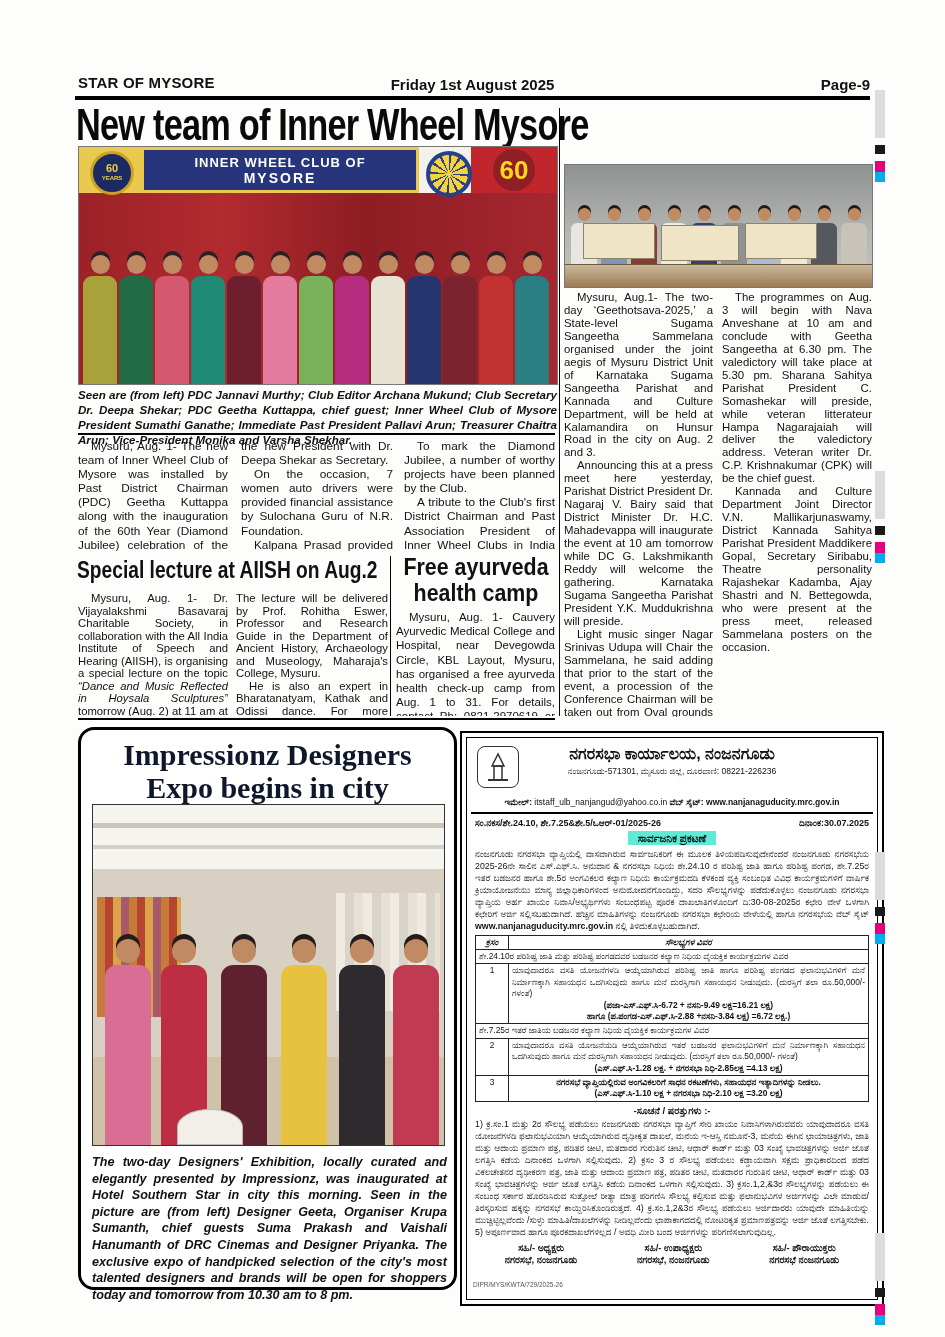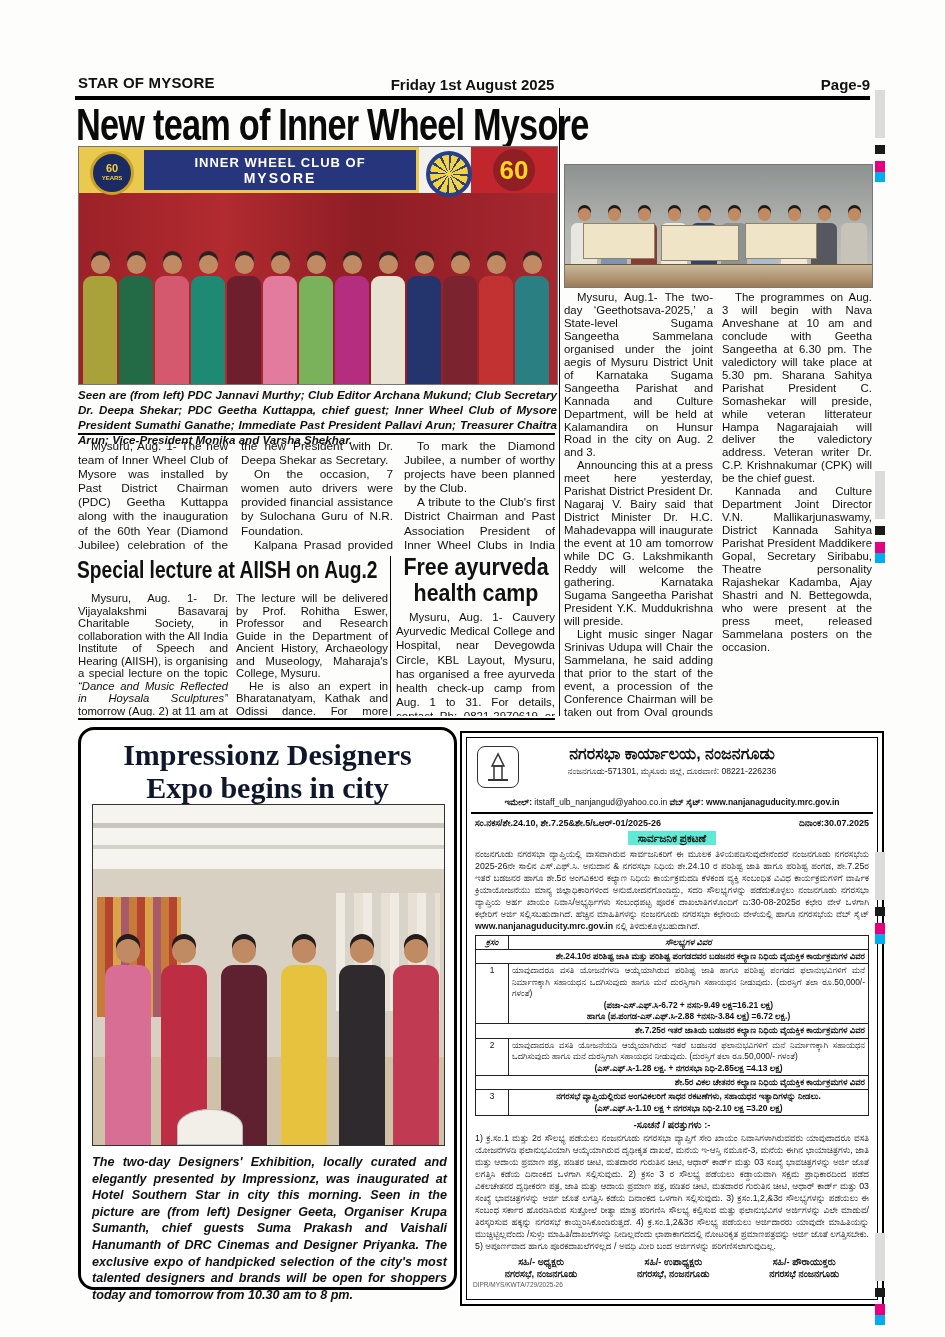--- a/index.html
+++ b/index.html
@@ -117,21 +117,21 @@
   .ad-title{text-align:center;font-size:16px;font-weight:bold;line-height:19px;margin-top:1px;}
   .ad-addr{text-align:center;font-size:8.5px;margin-top:2px;}
   .ad-mail{text-align:center;font-size:8.5px;margin-top:19px;}
   .ad-rule{height:1.5px;background:#000;margin:4px -4px 3px;}
   .ad-refrow{display:flex;justify-content:space-between;font-weight:bold;font-size:9px;}
   .ad-pub{text-align:center;margin:3px 0;}
   .ad-pub span{background:#5eead4;padding:1px 10px;font-weight:bold;font-size:10.5px;}
   .ad-table{width:100%;border-collapse:collapse;margin-top:3px;}
   .ad-table td,.ad-table th{border:1px solid #222;padding:1px 3px;vertical-align:top;font-size:8.4px;line-height:11.4px;}
   .ad-table .num{width:26px;text-align:center;}
-  .ad-table .sub{text-align:right;font-weight:bold;}
+  .ad-table .sub{text-align:left;font-weight:normal;}
   .ad-table th{text-align:center;font-weight:bold;font-style:italic;}
   .amt{text-align:center;font-weight:bold;}
   .ad-notes-h{text-align:center;font-weight:bold;font-size:9.5px;margin:3px 0 1px;}
   .ad-sign{display:flex;justify-content:space-around;margin-top:4px;font-weight:bold;font-size:9.3px;
            text-align:center;line-height:12px;}
   .ad-dipr{position:absolute;left:6px;bottom:8px;font-size:6.5px;color:#555;}
 
   
   .reg{position:absolute;left:875px;width:10px;}
   .reg .bar{position:absolute;left:0;width:10px;height:48px;background:#dcdcdc;}
@@ -405,23 +405,20 @@
               <td colspan="2" class="sub">ಶೇ.7.25ರ ಇತರೆ ಜಾತಿಯ ಬಡಜನರ ಕಲ್ಯಾಣ ನಿಧಿಯ ವೈಯಕ್ತಿಕ ಕಾರ್ಯಕ್ರಮಗಳ ವಿವರ</td>
             </tr>
         <tr>
           <td class="num">2</td>
           <td>
             <div class="just">ಯಾವುದಾದರೂ ವಸತಿ ಯೋಜನೆಯಡಿ ಆಯ್ಕೆಯಾಗಿರುವ ಇತರೆ ಬಡಜನರ ಫಲಾನುಭವಿಗಳಿಗೆ ಮನೆ ನಿರ್ಮಾಣಕ್ಕಾಗಿ ಸಹಾಯಧನ ಒದಗಿಸುವುದು ಹಾಗೂ ಮನೆ ದುರಸ್ತಿಗಾಗಿ ಸಹಾಯಧನ ನೀಡುವುದು. (ದುರಸ್ತಿಗೆ ತಲಾ ರೂ.50,000/- ಗಳಂತೆ)</div>
             <div class="amt">(ಎಸ್.ಎಫ್.ಸಿ-1.28 ಲಕ್ಷ. + ನಗರಸಭಾ ನಿಧಿ-2.85ಲಕ್ಷ =4.13 ಲಕ್ಷ)</div>
           </td>
         </tr>
         <tr>
-              <td colspan="2" class="sub">ಶೇ.5ರ ವಿಕಲ ಚೇತನರ ಕಲ್ಯಾಣ ನಿಧಿಯ ವೈಯಕ್ತಿಕ ಕಾರ್ಯಕ್ರಮಗಳ ವಿವರ</td>
-            </tr>
-        <tr>
           <td class="num">3</td>
           <td>
             <div class="amt">ನಗರಸಭೆ ವ್ಯಾಪ್ತಿಯಲ್ಲಿರುವ ಅಂಗವಿಕಲರಿಗೆ ಸಾಧನ ರಕಟಣೆಗಳು, ಸಹಾಯಧನ ಇತ್ಯಾದಿಗಳನ್ನು ನೀಡಲು.</div>
             <div class="amt">(ಎಸ್.ಎಫ್.ಸಿ-1.10 ಲಕ್ಷ + ನಗರಸಭಾ ನಿಧಿ-2.10 ಲಕ್ಷ =3.20 ಲಕ್ಷ)</div>
           </td>
         </tr>
       </tbody>
         </table>
       <div class="ad-notes-h">-ಸೂಚನೆ / ಷರತ್ತುಗಳು :-</div>
       <div class="just">1) ಕ್ರ.ಸಂ.1 ಮತ್ತು 2ರ ಸೌಲಭ್ಯ ಪಡೆಯಲು ನಂಜನಗೂಡು ನಗರಸಭಾ ವ್ಯಾಪ್ತಿಗೆ ಸೇರಿ ಖಾಯಂ ನಿವಾಸಿಗಳಾಗಿರುವವರು ಯಾವುದಾದರೂ ವಸತಿ ಯೋಜನೆಗಳಡಿ ಫಲಾನುಭವಿಯಾಗಿ ಆಯ್ಕೆಯಾಗಿರುವ ದೃಢೀಕೃತ ದಾಖಲೆ, ಮನೆಯ ಇ-ಆಸ್ತಿ ನಮೂನೆ-3, ಮನೆಯ ಈಗಿನ ಛಾಯಾಚಿತ್ರಗಳು, ಜಾತಿ ಮತ್ತು ಆದಾಯ ಪ್ರಮಾಣ ಪತ್ರ, ಪಡಿತರ ಚೀಟಿ, ಮತದಾರರ ಗುರುತಿನ ಚೀಟಿ, ಆಧಾರ್ ಕಾರ್ಡ್ ಮತ್ತು 03 ಸಂಖ್ಯೆ ಭಾವಚಿತ್ರಗಳನ್ನು ಅರ್ಜಿ ಜೊತೆ ಲಗತ್ತಿಸಿ ಕಡೆಯ ದಿನಾಂಕದ ಒಳಗಾಗಿ ಸಲ್ಲಿಸುವುದು. 2) ಕ್ರಸಂ 3 ರ ಸೌಲಭ್ಯ ಪಡೆಯಲು ಕಡ್ಡಾಯವಾಗಿ ಸಕ್ಷಮ ಪ್ರಾಧಿಕಾರದಿಂದ ಪಡೆದ ವಿಕಲಚೇತನರ ದೃಢೀಕರಣ ಪತ್ರ, ಜಾತಿ ಮತ್ತು ಆದಾಯ ಪ್ರಮಾಣ ಪತ್ರ, ಪಡಿತರ ಚೀಟಿ, ಮತದಾರರ ಗುರುತಿನ ಚೀಟಿ, ಆಧಾರ್ ಕಾರ್ಡ್ ಮತ್ತು 03 ಸಂಖ್ಯೆ ಭಾವಚಿತ್ರಗಳನ್ನು ಅರ್ಜಿ ಜೊತೆ ಲಗತ್ತಿಸಿ ಕಡೆಯ ದಿನಾಂಕದ ಒಳಗಾಗಿ ಸಲ್ಲಿಸುವುದು. 3) ಕ್ರಸಂ.1,2,&amp;3ರ ಸೌಲಭ್ಯಗಳನ್ನು ಪಡೆಯಲು ಈ ಸಂಬಂಧ ಸರ್ಕಾರ ಹೊರಡಿಸಿರುವ ಸುತ್ತೋಲೆ ರೀತ್ಯಾ ಮಾತ್ರ ಪರಿಗಣಿಸಿ ಸೌಲಭ್ಯ ಕಲ್ಪಿಸುವ ಮತ್ತು ಫಲಾನುಭವಿಗಳ ಅರ್ಜಿಗಳನ್ನು ವಿಲೇ ಮಾಡುವ/ತಿರಸ್ಕರಿಸುವ ಹಕ್ಕನ್ನು ನಗರಸಭೆ ಕಾಯ್ದಿರಿಸಿಕೊಂಡಿರುತ್ತದೆ. 4) ಕ್ರ.ಸಂ.1,2&amp;3ರ ಸೌಲಭ್ಯ ಪಡೆಯಲು ಅರ್ಜಿದಾರರು ಯಾವುದೇ ಮಾಹಿತಿಯನ್ನು ಮುಚ್ಚಿಟ್ಟಿಲ್ಲವೆಂದು /ಸುಳ್ಳು ಮಾಹಿತಿ/ದಾಖಲೆಗಳನ್ನು ನೀಡಿಲ್ಲವೆಂದು ಛಾಪಾಕಾಗದದಲ್ಲಿ ನೋಟರಿಕೃತ ಪ್ರಮಾಣಪತ್ರವನ್ನು ಅರ್ಜಿ ಜೊತೆ ಲಗತ್ತಿಸಬೇಕು. 5) ಅಪೂರ್ಣವಾದ ಹಾಗೂ ಪೂರಕದಾಖಲೆಗಳಿಲ್ಲದ / ಅವಧಿ ಮೀರಿ ಬಂದ ಅರ್ಜಿಗಳನ್ನು ಪರಿಗಣಿಸಲಾಗುವುದಿಲ್ಲ.</div>

